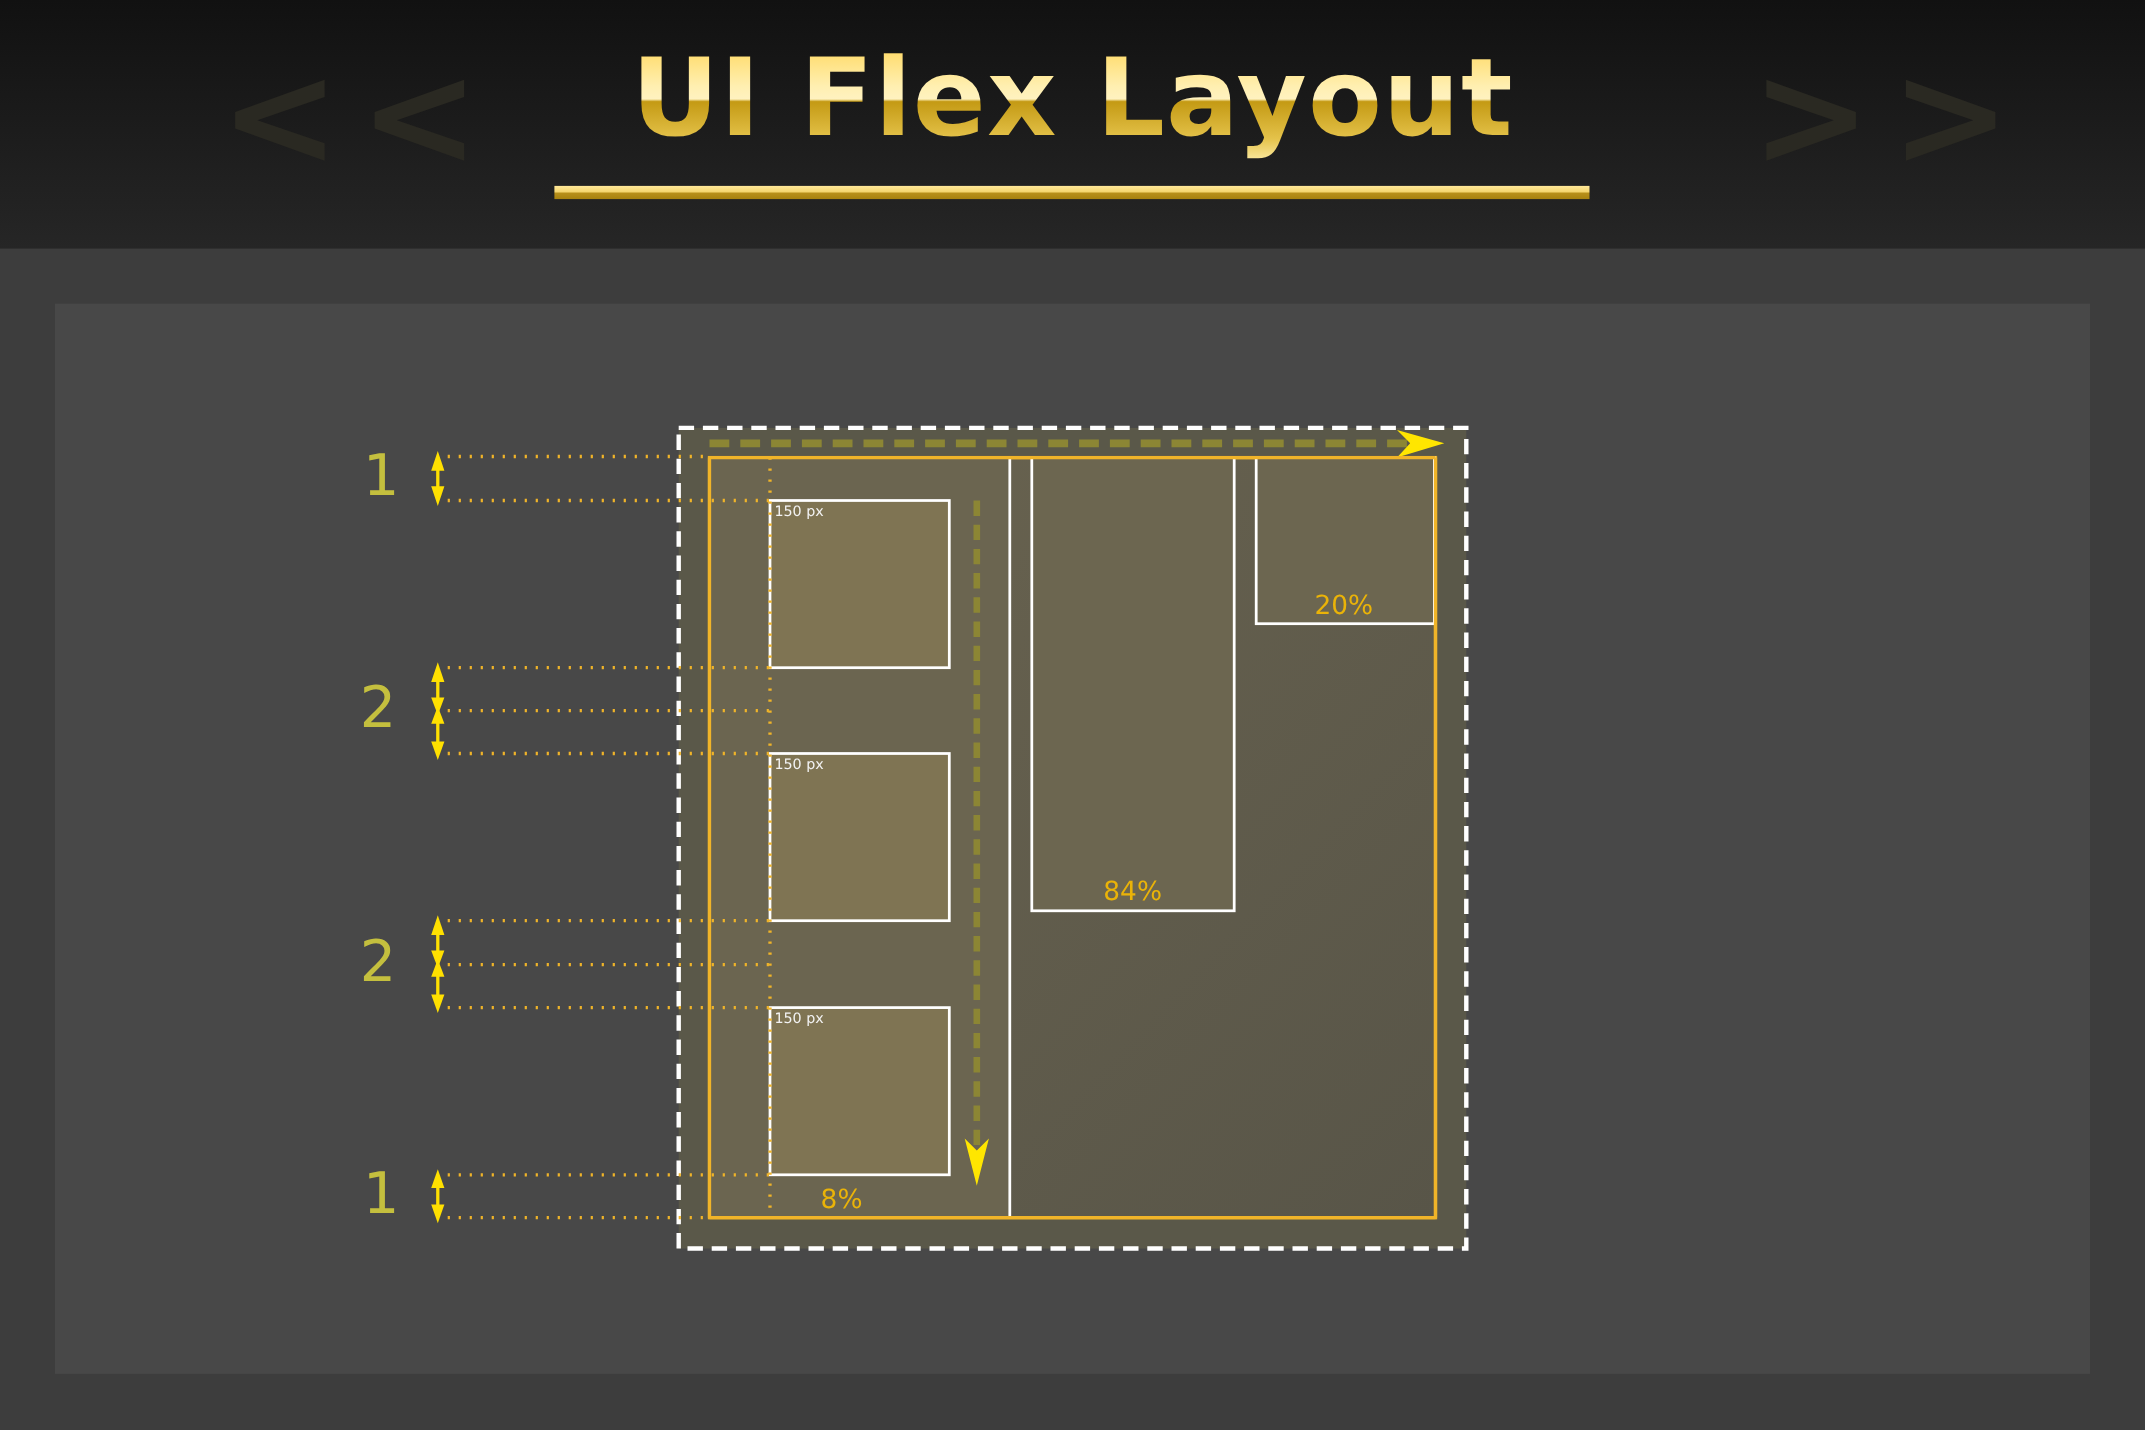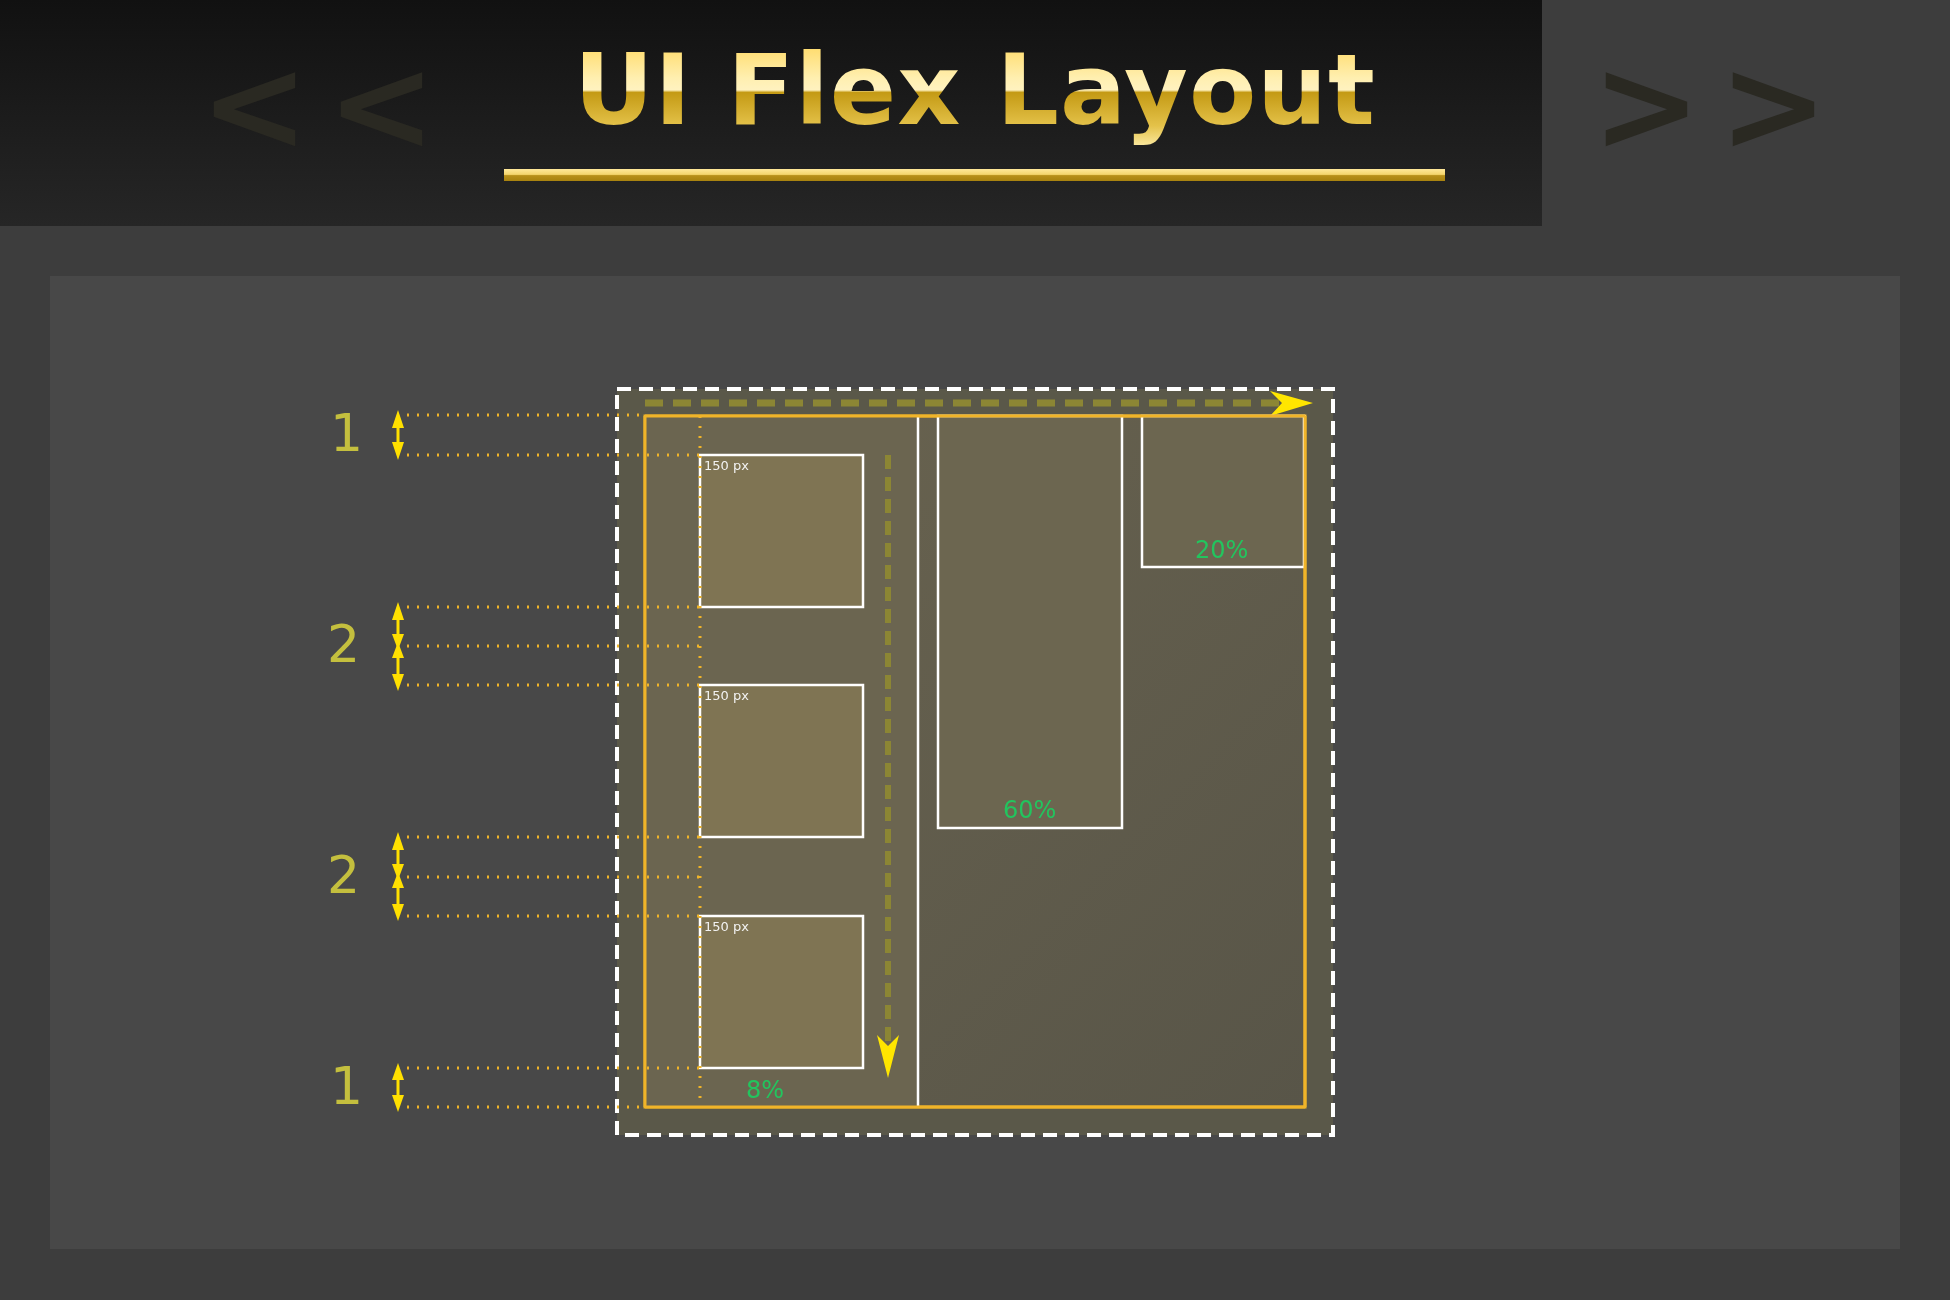--- a/index.html
+++ b/index.html
@@ -3,21 +3,21 @@
 <meta charset="utf-8">
 <style>
   html, body { margin: 0; padding: 0; }
   body {
     width: 1950px; height: 1300px; overflow: hidden;
     background: #3d3d3d;
     font-family: "DejaVu Sans", sans-serif;
     position: relative;
   }
   .header {
-    position: absolute; left: 0; top: 0; width: 1542px; height: 226px;
+    position: absolute; left: 0; top: 0; width: 1950px; height: 226px;
     background: linear-gradient(to bottom, #111111 0%, #262626 100%);
   }
   .title {
     position: absolute; left: 0; top: 30px; width: 1950px; text-align: center;
     font-family: "DejaVu Sans", sans-serif; font-weight: bold;
     font-size: 98px; line-height: 120px; letter-spacing: 1px;
     background: linear-gradient(to bottom, #ffd24a 0%, #ffefb0 40%, #fff2c0 50%, #c49a14 52%, #e4c24a 80%, #fff0b0 100%);
     -webkit-background-clip: text; background-clip: text; color: transparent;
     text-shadow: none;
   }
@@ -33,21 +33,21 @@
   .nav-prev { left: 200px; }
   .nav-next { left: 1592px; }
 
   .panel {
     position: absolute; left: 50px; top: 276px; width: 1850px; height: 973px;
     background: #484848;
   }
   svg.diagram { position: absolute; left: 0; top: 0; }
   .lbl { position: absolute; color: #ffffff; font-family: "DejaVu Sans", sans-serif; white-space: nowrap; }
   .box-label { font-size: 13px; color: #f2f2f2; }
-  .pct-label { font-size: 24px; color: #22c55e; }
+  .pct-label { font-size: 24px; color: #eab308; }
   .num-label { font-size: 52px; color: #c4bf3e; }
 </style>
 </head>
 <body>
 
 <div class="header">
   <div class="nav-arrow nav-prev">&lt;&lt;</div>
   <div class="title">UI Flex Layout</div>
   <div class="nav-arrow nav-next">&gt;&gt;</div>
   <div class="title-underline"></div>
@@ -132,19 +132,19 @@
       <polygon points="392,1095 398,1112 404,1095" stroke="none"></polygon>
     </g>
   </g>
 </svg>
 
 <div class="lbl box-label" style="left:704px; top:458px;">150 px</div>
 <div class="lbl box-label" style="left:704px; top:688px;">150 px</div>
 <div class="lbl box-label" style="left:704px; top:919px;">150 px</div>
 
 <div class="lbl pct-label" style="left:746px; top:1076px;">8%</div>
-<div class="lbl pct-label" style="left:1003px; top:796px;">60%</div>
+<div class="lbl pct-label" style="left:1003px; top:796px;">84%</div>
 <div class="lbl pct-label" style="left:1195px; top:536px;">20%</div>
 
 <div class="lbl num-label" style="left:330px; top:403px;">1</div>
 <div class="lbl num-label" style="left:327px; top:614px;">2</div>
 <div class="lbl num-label" style="left:327px; top:845px;">2</div>
 <div class="lbl num-label" style="left:330px; top:1056px;">1</div>
 
 </body></html>

